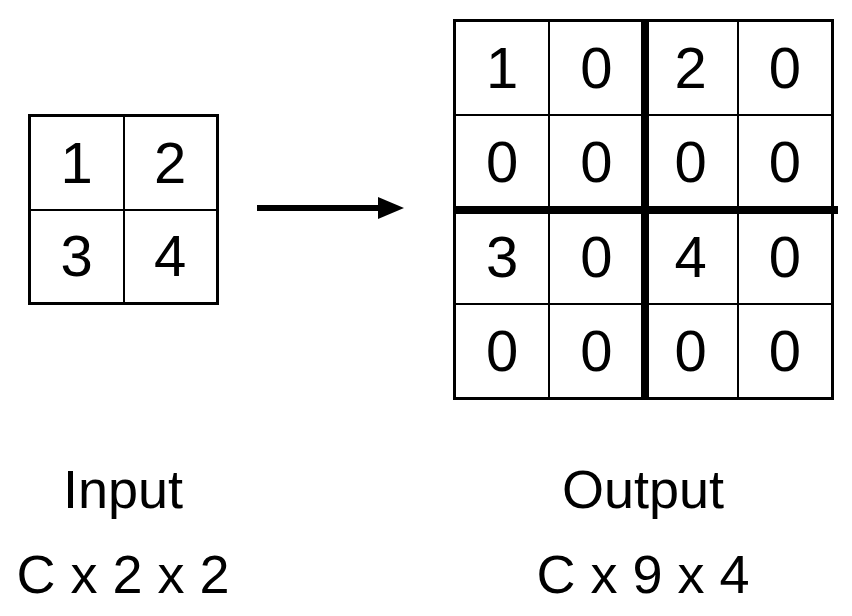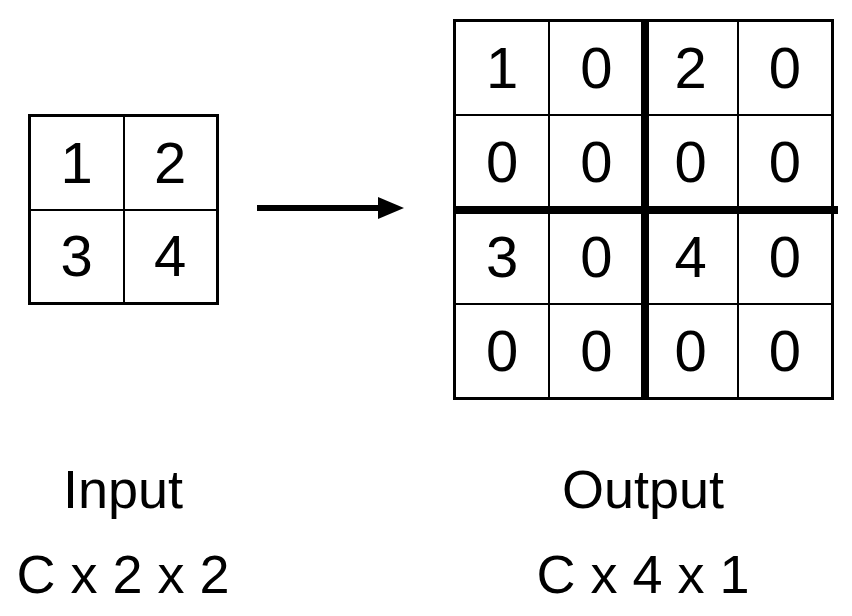--- a/index.html
+++ b/index.html
@@ -114,15 +114,15 @@
     <div class="cell">0</div>
     <div class="cell">0</div>
     <div class="cell">0</div>
     <div class="divider-v"></div>
     <div class="divider-h"></div>
   </div>
 
   <div class="diagram-label label-title-input">Input</div>
   <div class="diagram-label label-dims-input">C x 2 x 2</div>
   <div class="diagram-label label-title-output">Output</div>
-  <div class="diagram-label label-dims-output">C x 4 x 1</div>
+  <div class="diagram-label label-dims-output">C x 9 x 4</div>
 
 </div>
 
 </body></html>

